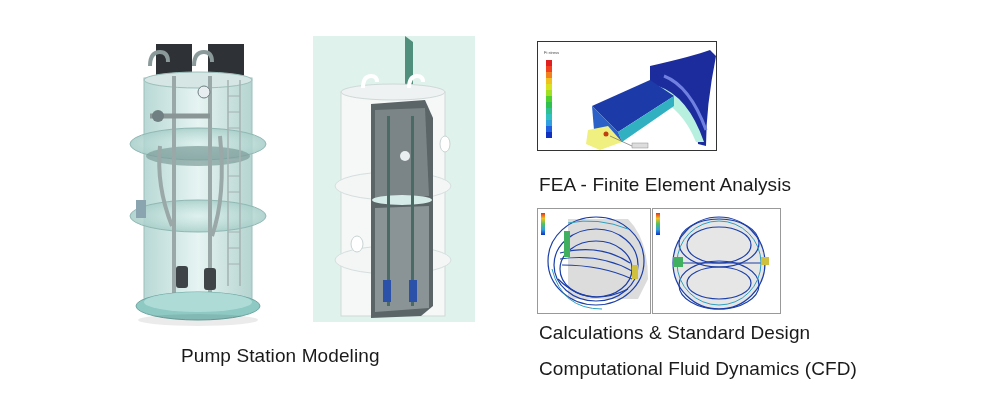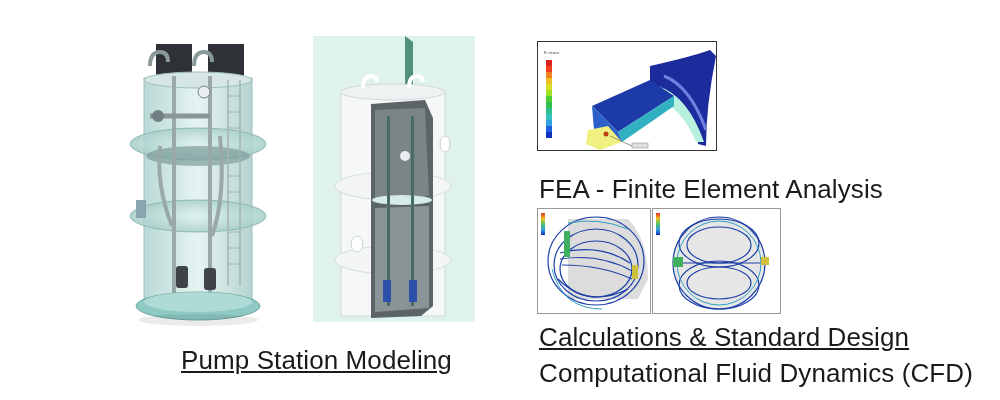--- a/index.html
+++ b/index.html
@@ -1,18 +1,18 @@
 <!DOCTYPE html>
 <html><head>
 <meta charset="utf-8">
 <style>
   html,body{margin:0;padding:0;background:#ffffff;}
   body{width:1000px;height:400px;position:relative;overflow:hidden;font-family:"Liberation Sans",sans-serif;color:#111;}
   .abs{position:absolute;}
-  .caption{position:absolute;font-size:26px;color:#1a1a1a;white-space:nowrap;letter-spacing:0.1px;}
+  .caption{position:absolute;font-size:19px;color:#1a1a1a;white-space:nowrap;letter-spacing:0.1px;}
   .fea-box{position:absolute;left:537px;top:41px;width:180px;height:110px;border:1px solid #333;background:#fff;box-sizing:border-box;}
   .cfd-box{position:absolute;top:208px;height:106px;border:1px solid #999;background:#fff;box-sizing:border-box;overflow:hidden;}
   .legend-bar{position:absolute;left:8px;top:18px;width:6px;}
   .legend-bar div{height:6px;}
   .mint{position:absolute;left:313px;top:36px;width:162px;height:286px;background:#e0f2ec;}
 </style>
 </head>
 <body>
 
 <div class="abs" style="left:120px;top:36px;width:160px;height:300px;">
@@ -99,21 +99,21 @@
     <circle cx="92" cy="120" r="5" fill="#e9eef0"></circle>
 
     <rect x="70" y="244" width="8" height="22" fill="#2b52a8"></rect>
     <rect x="96" y="244" width="8" height="22" fill="#2b52a8"></rect>
 
     <ellipse cx="132" cy="108" rx="5" ry="8" fill="#fff" stroke="#c8d3d3"></ellipse>
     <ellipse cx="44" cy="208" rx="6" ry="8" fill="#fff" stroke="#c8d3d3"></ellipse>
   </svg>
 </div>
 
-<div class="caption" style="left:181px;top:345px;text-decoration:underline;">Pump Station Modeling</div>
+<div class="caption" style="left:181px;top:345px;">Pump Station Modeling</div>
 
 <div class="fea-box">
   <div class="abs" style="left:6px;top:8px;font-size:4px;color:#444;">Fi stress</div>
   <div class="legend-bar">
     <div style="background:#e02020"></div>
       <div style="background:#f04020"></div>
       <div style="background:#f08020"></div>
     <div style="background:#f0c020"></div>
       <div style="background:#d8e020"></div>
       <div style="background:#a0e020"></div>
@@ -179,14 +179,14 @@
       <path d="M22 54 h88"></path>
     </g>
     <g fill="none" stroke="#30a0c0" stroke-width="1">
       <ellipse cx="66" cy="54" rx="42" ry="42"></ellipse>
     </g>
     <rect x="20" y="48" width="10" height="10" fill="#40b060"></rect>
     <rect x="108" y="48" width="8" height="8" fill="#d0c040"></rect>
   </svg>
 </div>
 
-<div class="caption" style="left:539px;top:322px;text-decoration:underline;">Calculations &amp; Standard Design</div>
+<div class="caption" style="left:539px;top:322px;">Calculations &amp; Standard Design</div>
 <div class="caption" style="left:539px;top:358px;">Computational Fluid Dynamics (CFD)</div>
 
 </body></html>

